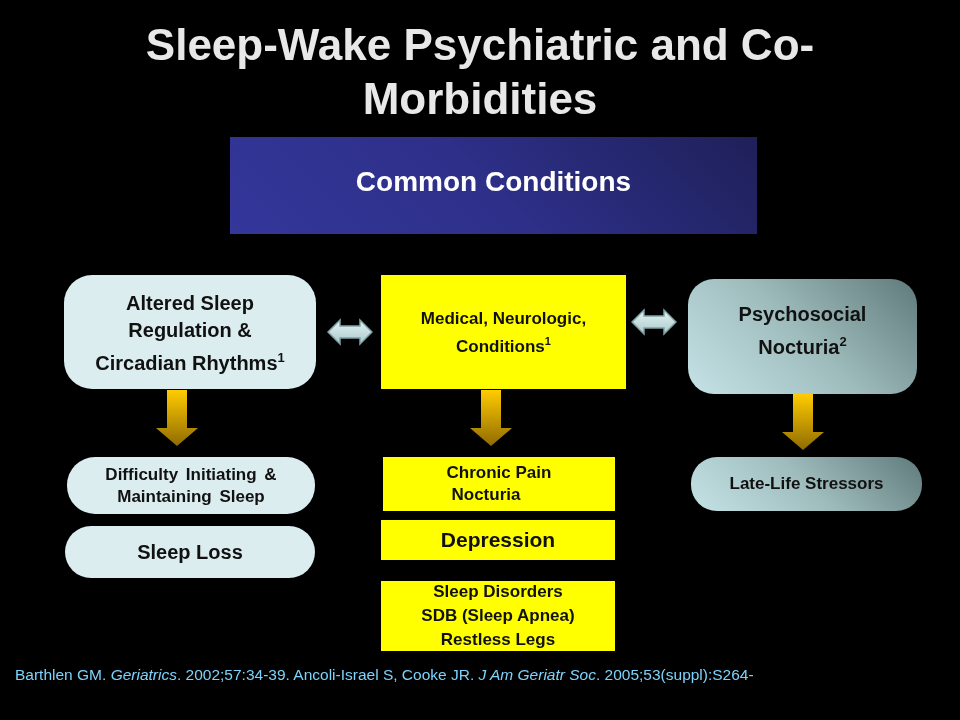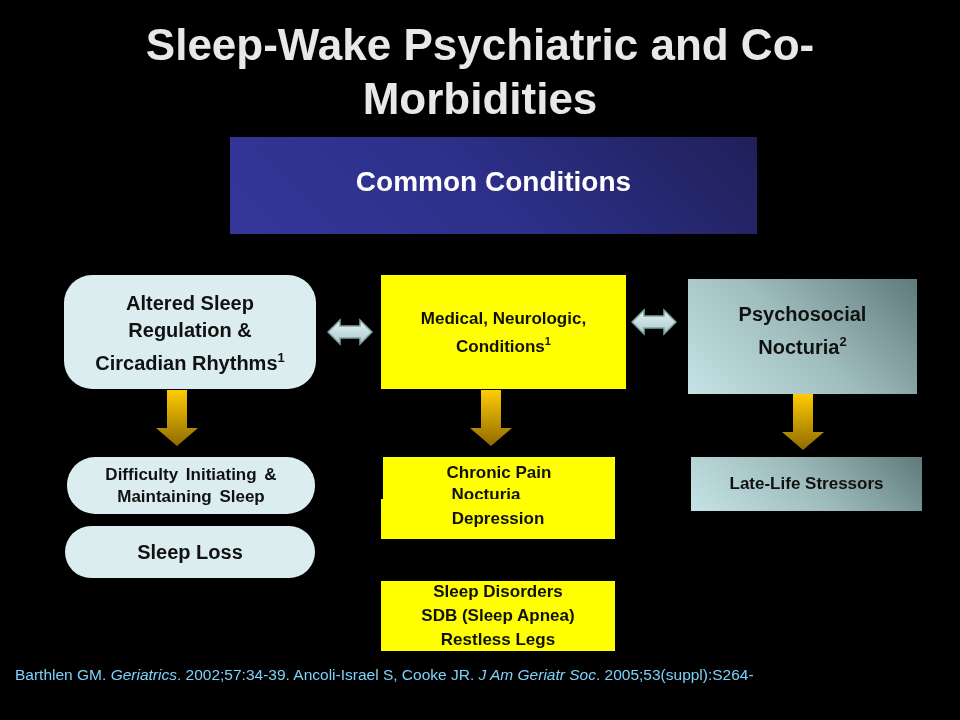--- a/index.html
+++ b/index.html
@@ -2,21 +2,21 @@
 <html><head>
 <meta charset="utf-8">
 <style>
   html, body { margin:0; padding:0; }
   body { width:960px; height:720px; background:#000; position:relative; overflow:hidden; font-family:"Liberation Sans", sans-serif; }
   .title { position:absolute; left:0; top:18px; width:960px; text-align:center; color:#e8e8e8; font-weight:bold; font-size:44px; line-height:54px; }
   .common { position:absolute; left:230px; top:137px; width:527px; height:97px; background:linear-gradient(45deg,#34379a 0%, #2d2f88 50%, #1f2058 100%); color:#fff; font-weight:bold; font-size:28px; display:flex; align-items:center; justify-content:center; padding-bottom:8px; box-sizing:border-box; }
   .box { position:absolute; display:flex; align-items:center; justify-content:center; text-align:center; font-weight:bold; color:#111; box-sizing:border-box; }
   .lightblue { background:#dbedef;border-radius:28px; }
   .yellow { background:#ffff00; }
-  .grad { background:linear-gradient(45deg,#c5e3e6 0%,#9fbcbd 50%,#5f7a7a 100%); }
+  .grad { background:linear-gradient(45deg,#c5e3e6 0%,#9fbcbd 50%,#5f7a7a 100%);border-radius:26px; }
   .arrow-down { position:absolute; width:44px; height:58px; }
   .arrow-h { position:absolute; width:46px; height:28px; }
   sup { font-size:0.65em; }
   .ref { position:absolute; left:0; top:664px; width:960px; color:#7dd3fc; font-size:15.5px; line-height:22px; }
 </style>
 </head>
 <body>
 
 <svg width="0" height="0" style="position:absolute">
   <defs>
@@ -86,21 +86,21 @@
 <div class="box lightblue" style="left:65px;top:526px;width:250px;height:52px;font-size:20px;">
   <div>Sleep Loss</div>
 </div>
 
 <div class="box yellow" style="left:383px;top:457px;width:232px;height:54px;font-size:17px;line-height:22px;">
   <div>
     <div>Chronic Pain</div>
     <div style="padding-right:26px;">Nocturia</div>
   </div>
 </div>
-<div class="box yellow" style="left:381px;top:499px;width:234px;height:40px;font-size:17px;">
+<div class="box yellow" style="left:381px;top:520px;width:234px;height:40px;font-size:21px;">
   <div>Depression</div>
 </div>
 <div class="box yellow" style="left:381px;top:581px;width:234px;height:70px;font-size:17px;line-height:24px;align-items:center;overflow:hidden;">
   <div>
     <div>Sleep Disorders</div>
     <div>SDB (Sleep Apnea)</div>
     <div>Restless Legs</div>
   </div>
 </div>
 

